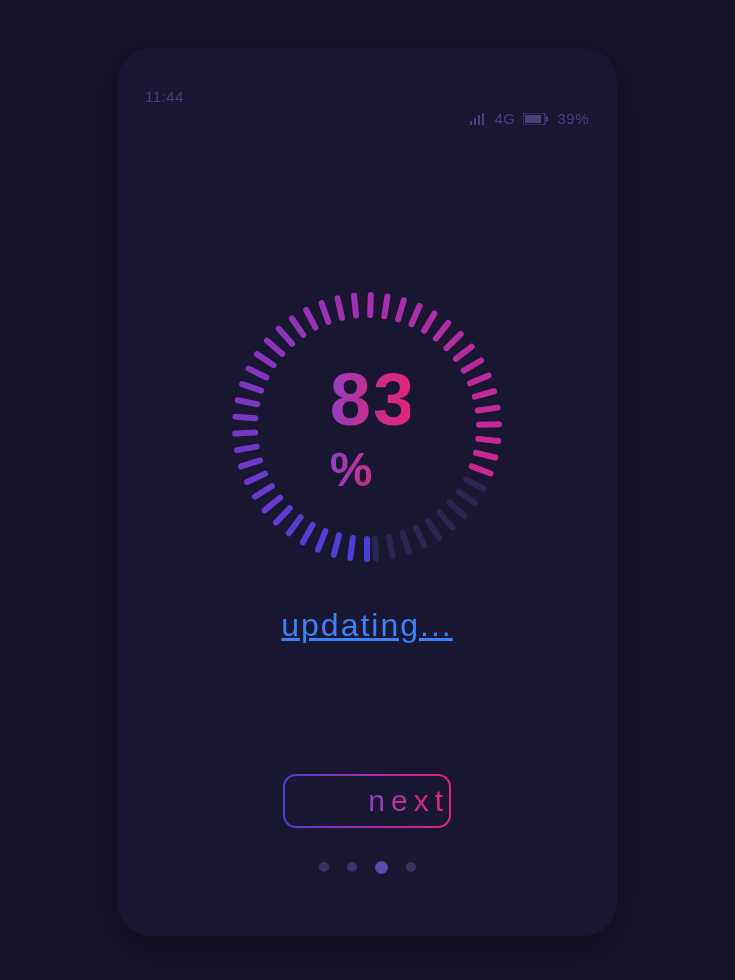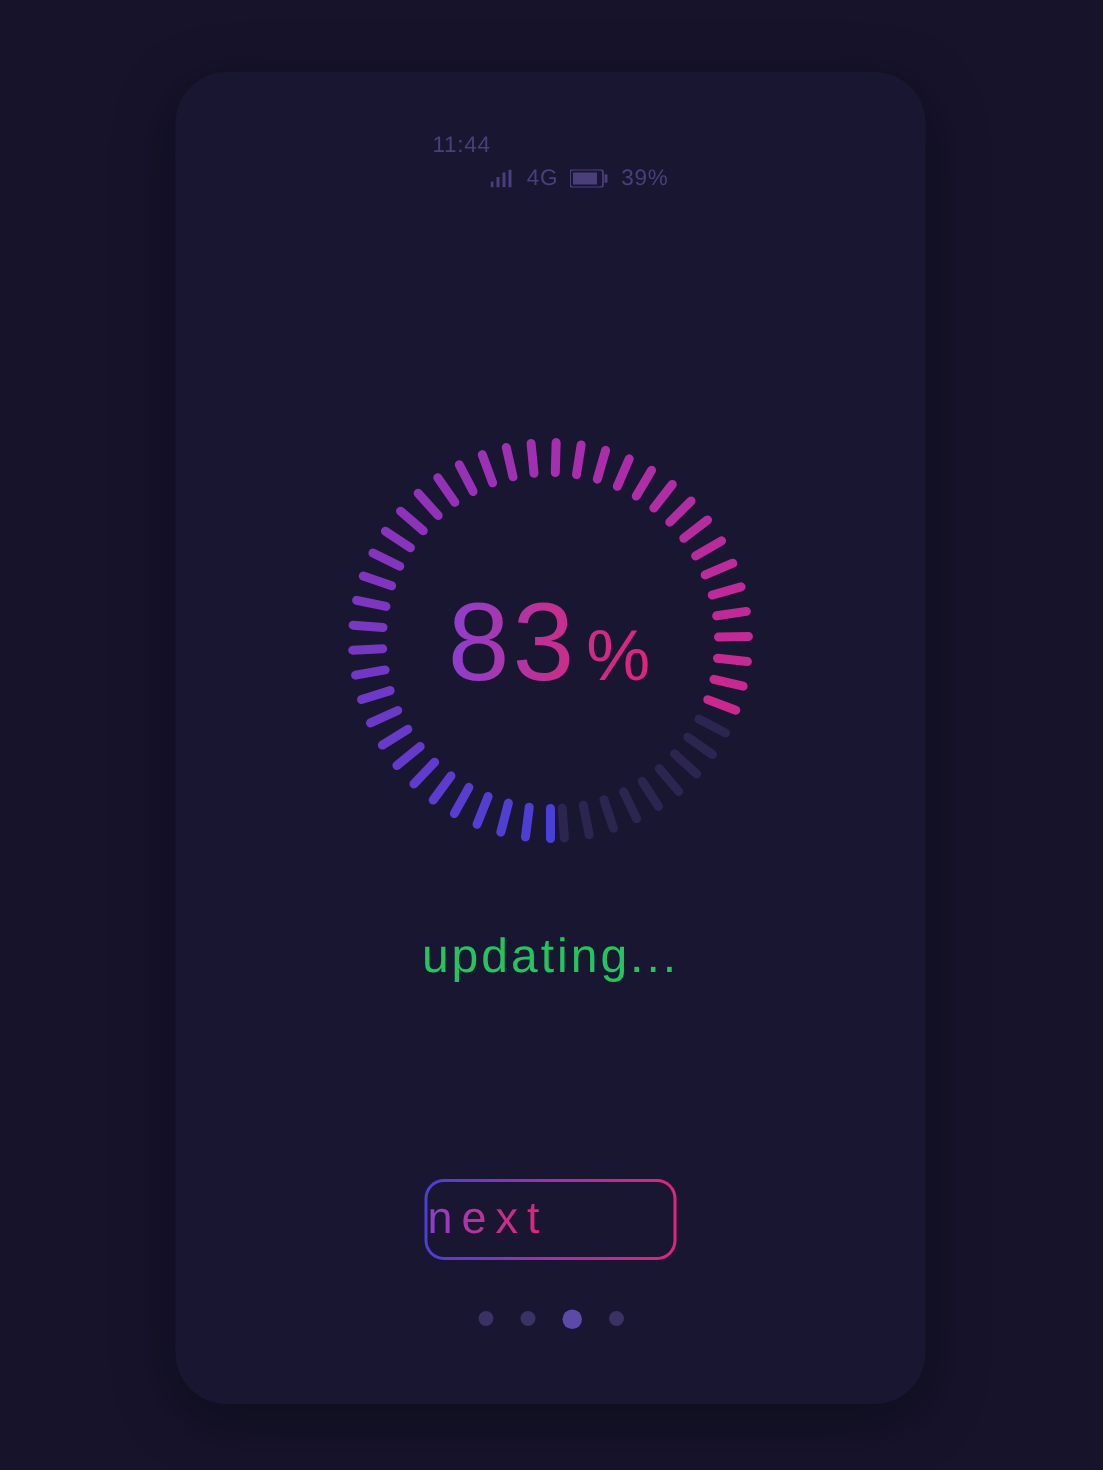--- a/index.html
+++ b/index.html
@@ -21,21 +21,21 @@
     box-shadow: 0 10px 40px rgba(0,0,0,0.35);
     display: flex;
     flex-direction: column;
     align-items: center;
   }
   
   .statusbar {
     width: 100%;
     padding: 18px 28px 0 28px;
     display: flex;
-    justify-content: center;
+    justify-content: space-between;
     align-items: center;
     color: #4a3f7a;
     font-size: 15px;
     font-weight: 400;
     letter-spacing: 0.5px;
   }
   .status-right { display: flex; align-items: center; gap: 8px; margin-top: 44px; }
   .signal-icon, .battery-icon { display: inline-flex; align-items: center; }
   .signal-icon svg, .battery-icon svg { display: block; }
   
@@ -44,36 +44,38 @@
     position: relative;
     width: 280px;
     height: 280px;
     display: flex;
     align-items: center;
     justify-content: center;
   }
   .ring-wrap svg { position: absolute; inset: 0; }
   .percent-label {
     font-size: 74px;
-    font-weight: 400;
+    font-weight: 700;
     letter-spacing: 2px;
     background: linear-gradient(90deg,#8b3fcf 0%,#c2308f 50%,#e0247a 100%);
     -webkit-background-clip: text;
     background-clip: text;
     color: transparent;
     display: flex;
     align-items: baseline;
+    flex-direction: column;
   }
   .percent-label .sym { font-size: 48px; margin-left: 6px; }
   .status-text {
-    margin-top: 52px;
+    margin-top: 40px;
     font-size: 32px;
     font-weight: 300;
     letter-spacing: 2px;
-    color: #22c55e;
+    color: #3b82f6;
+    text-decoration: underline;
   }
   
   .next-btn {
     margin-top: 130px;
     width: 168px;
     height: 54px;
     border-radius: 13px;
     position: relative;
     display: flex;
     align-items: center;
@@ -82,21 +84,21 @@
     background: linear-gradient(90deg,#4a3fd6 0%,#a42fb0 50%,#e0247a 100%);
     padding: 2px;
   }
   .next-btn-inner {
     width: 100%;
     height: 100%;
     background: #191631;
     border-radius: 11px;
     display: flex;
     align-items: center;
-    justify-content: flex-start;
+    justify-content: flex-end;
   }
   .next-btn-label {
     font-size: 30px;
     font-weight: 300;
     letter-spacing: 6px;
     background: linear-gradient(90deg,#8b3fcf 0%,#c2308f 50%,#e0247a 100%);
     -webkit-background-clip: text;
     background-clip: text;
     color: transparent;
   }

